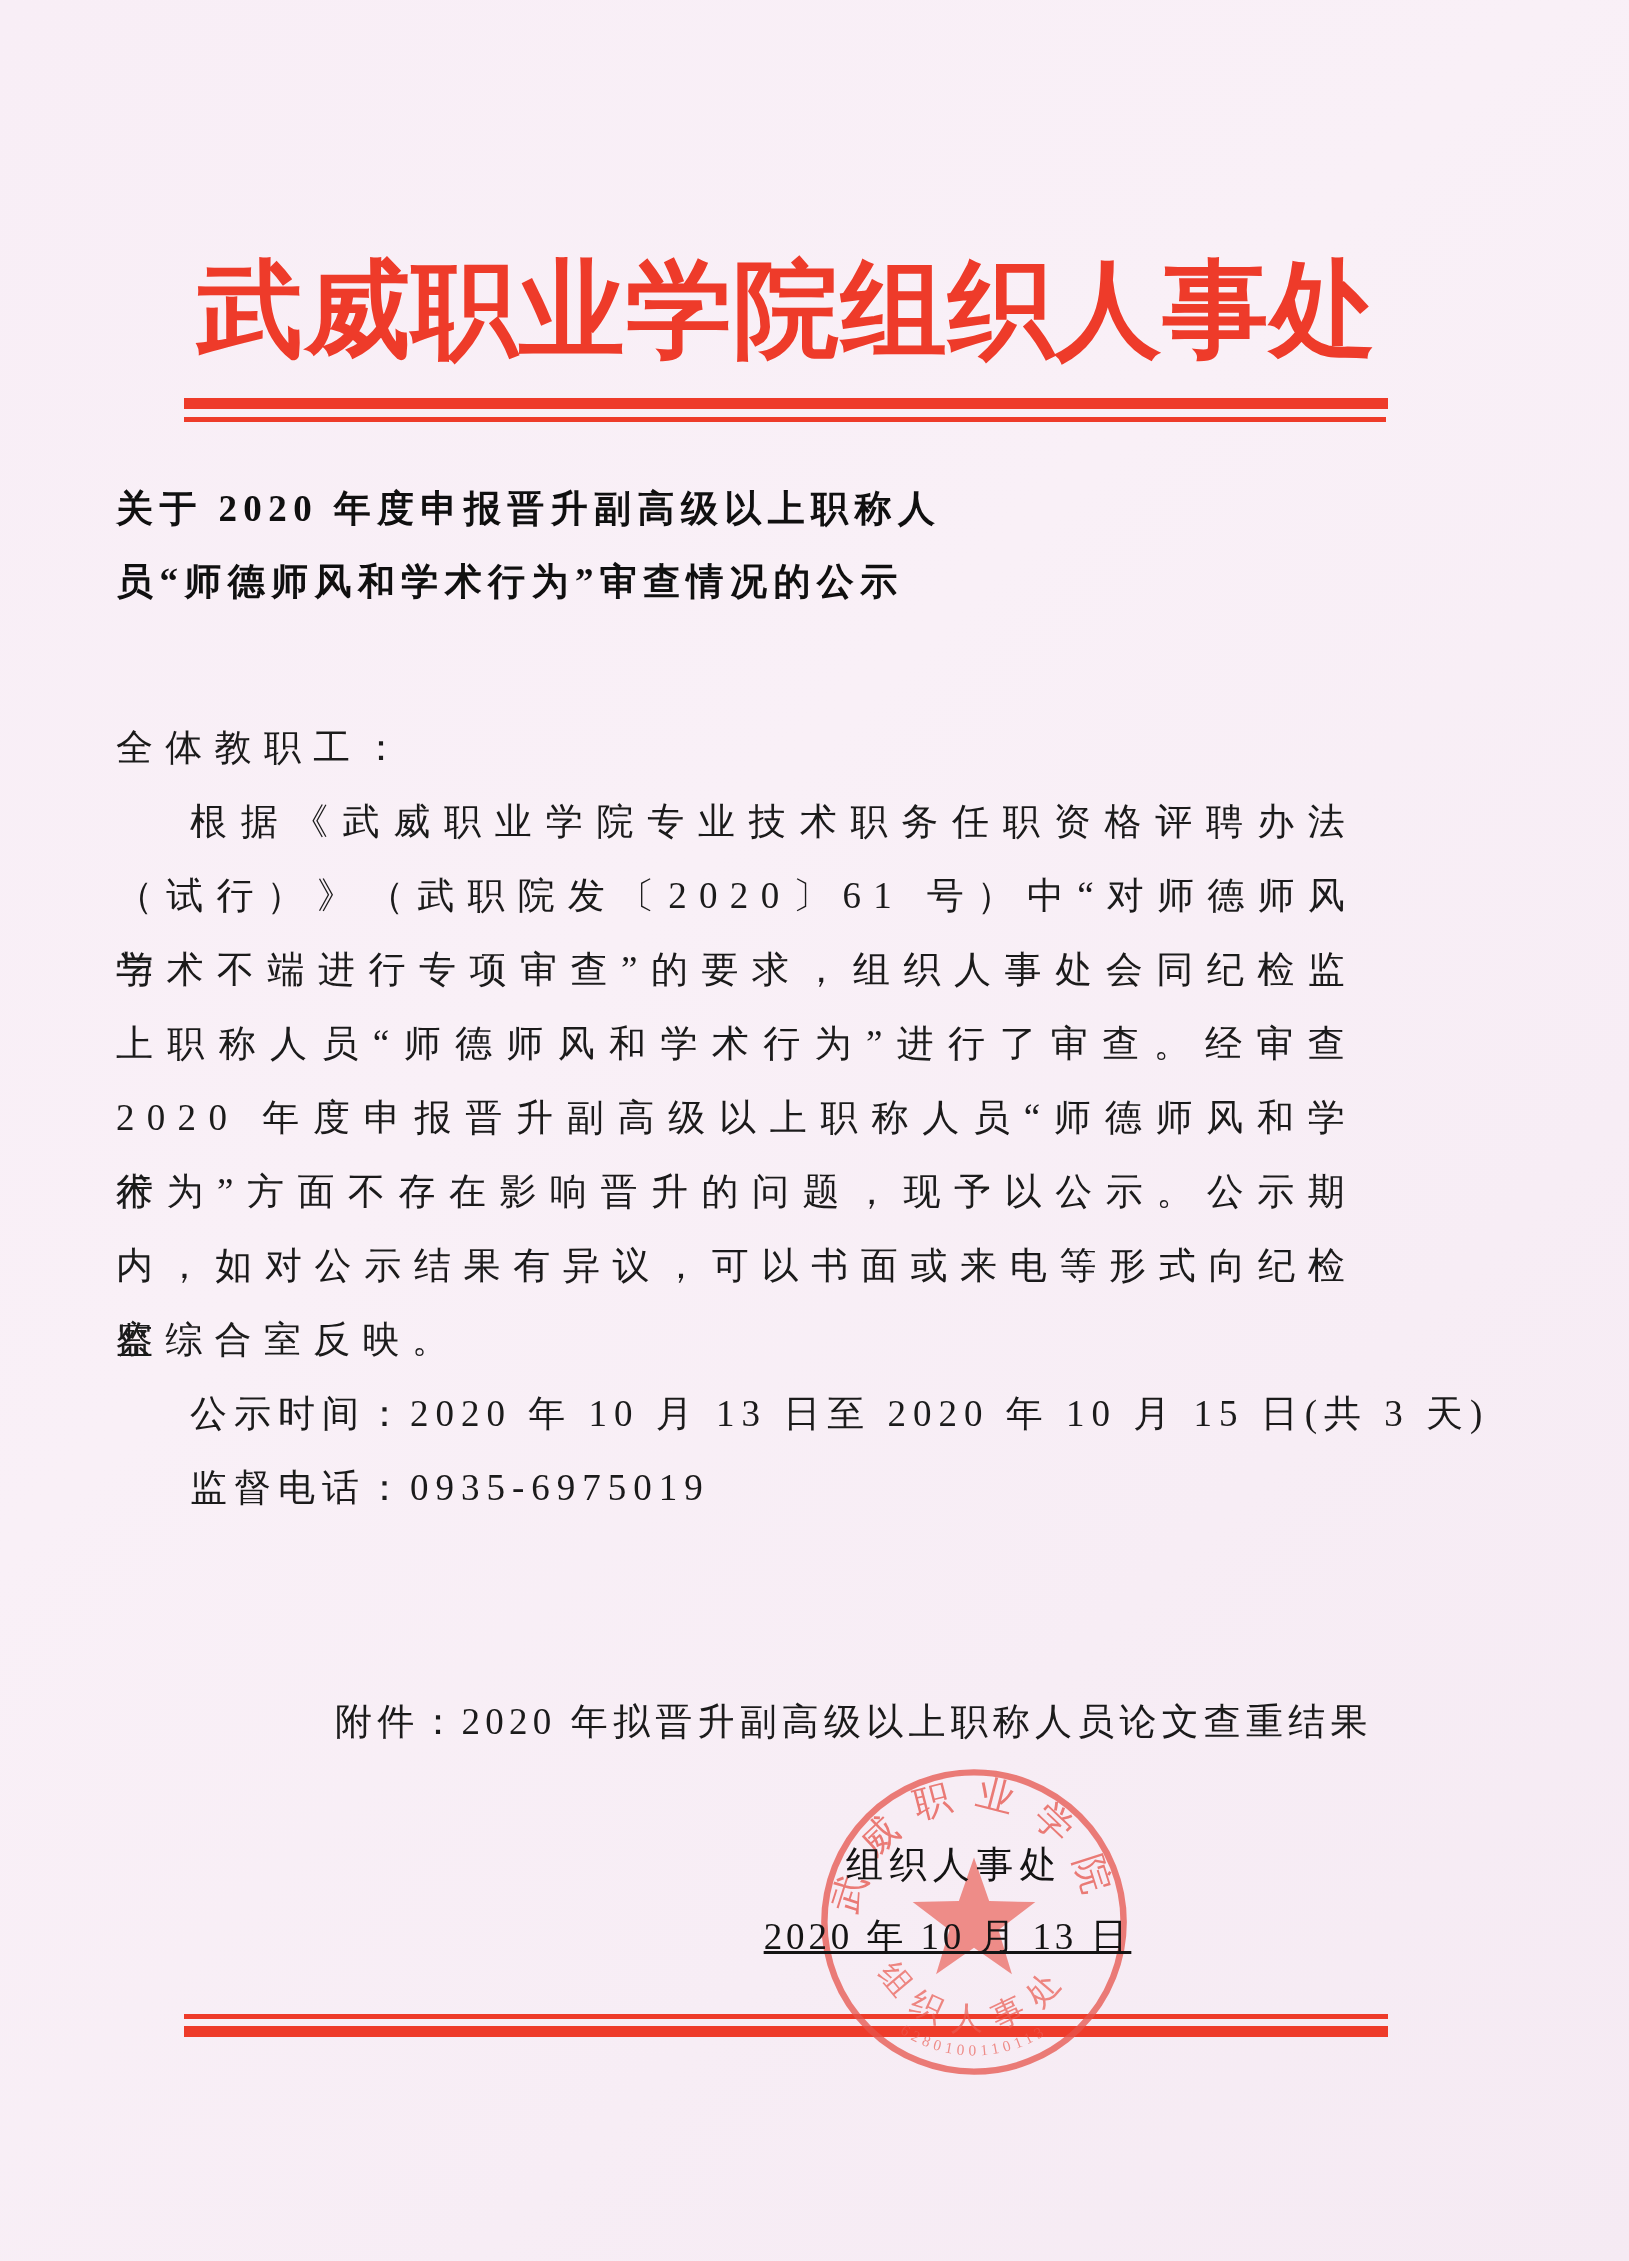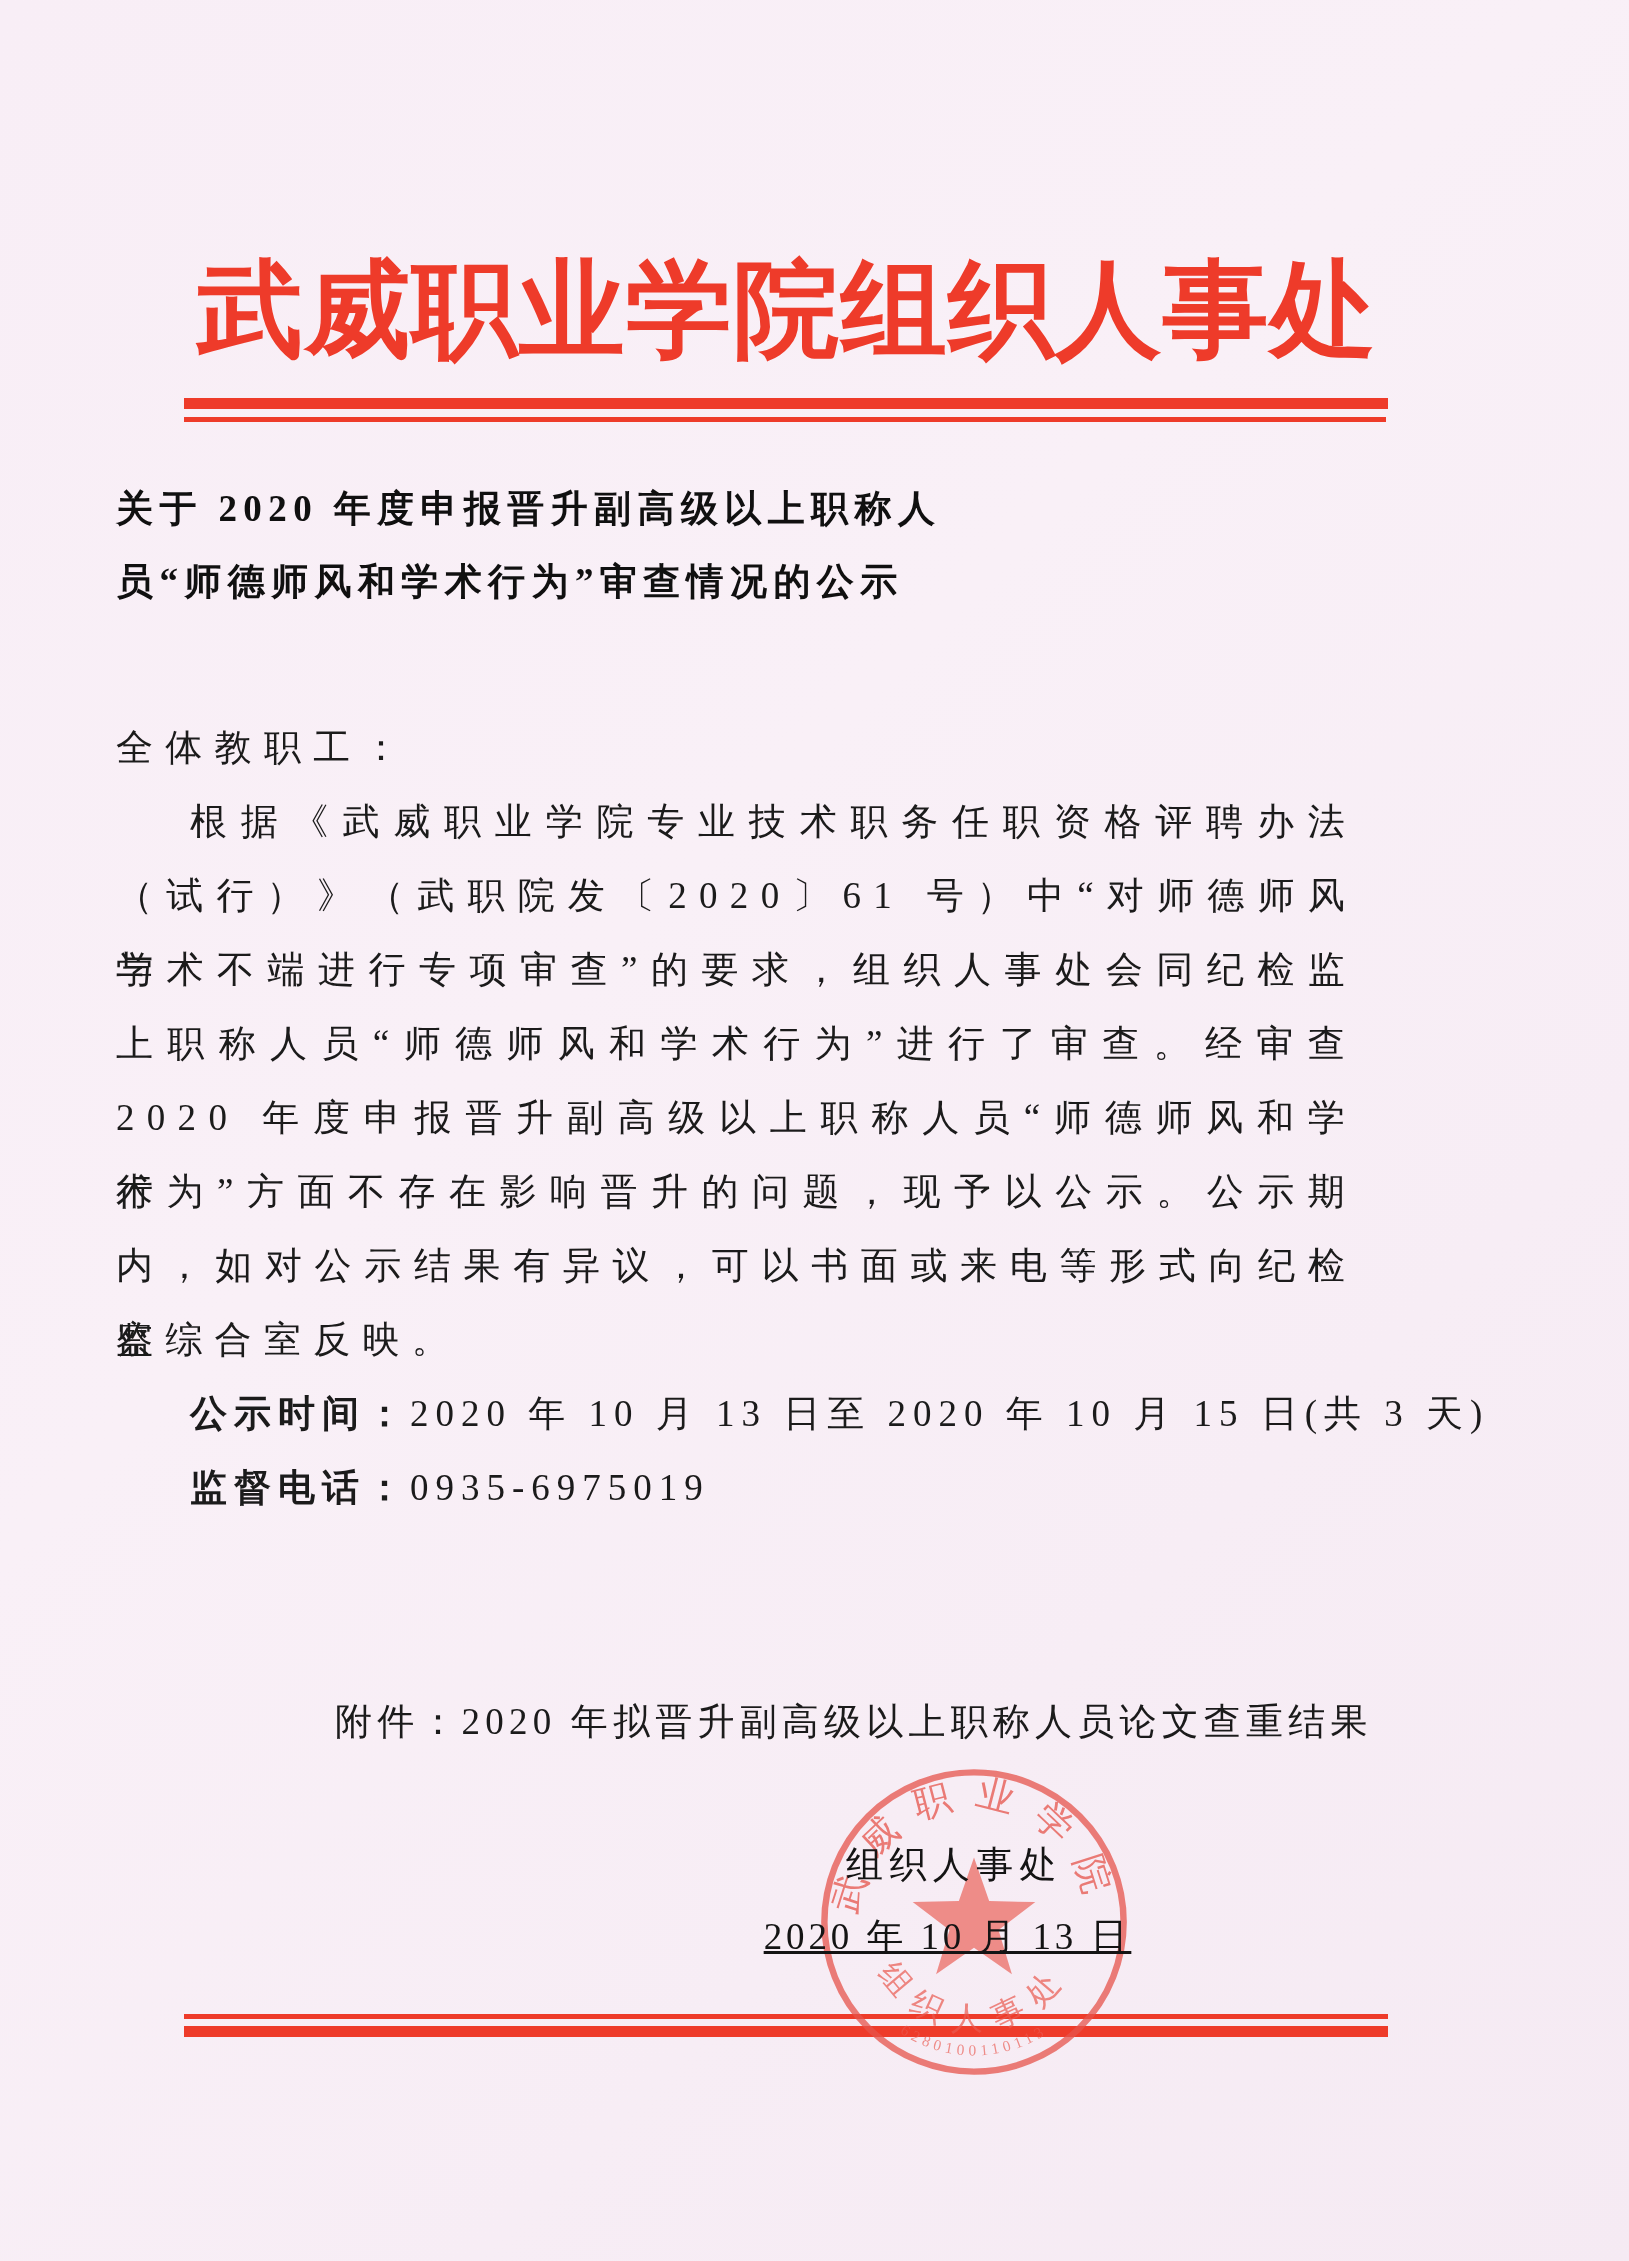--- a/index.html
+++ b/index.html
@@ -32,21 +32,21 @@
   }
   
   .body-block{
     position:absolute;left:116px;top:711px;width:1241px;
     font-size:37px;color:#1b1b1b;
   }
   .line{height:74px;line-height:74px;letter-spacing:12.3px;white-space:nowrap;}
   .j{text-align:justify;text-align-last:justify;white-space:normal;}
   .indent{text-indent:74px;}
   .tight{letter-spacing:7px;}
-  .lbl{font-weight:bold;}
+  .lbl{font-weight:normal;}
   .attachment-line{
     position:absolute;left:335px;top:1696px;width:1096px;
     font-size:37px;line-height:52px;letter-spacing:5.2px;color:#1b1b1b;white-space:nowrap;
   }
   
   .sig-dept{
     position:absolute;left:761px;top:1839px;width:387px;
     font-size:37px;line-height:52px;letter-spacing:6.4px;text-align:center;
     color:#141414;z-index:3;
   }

